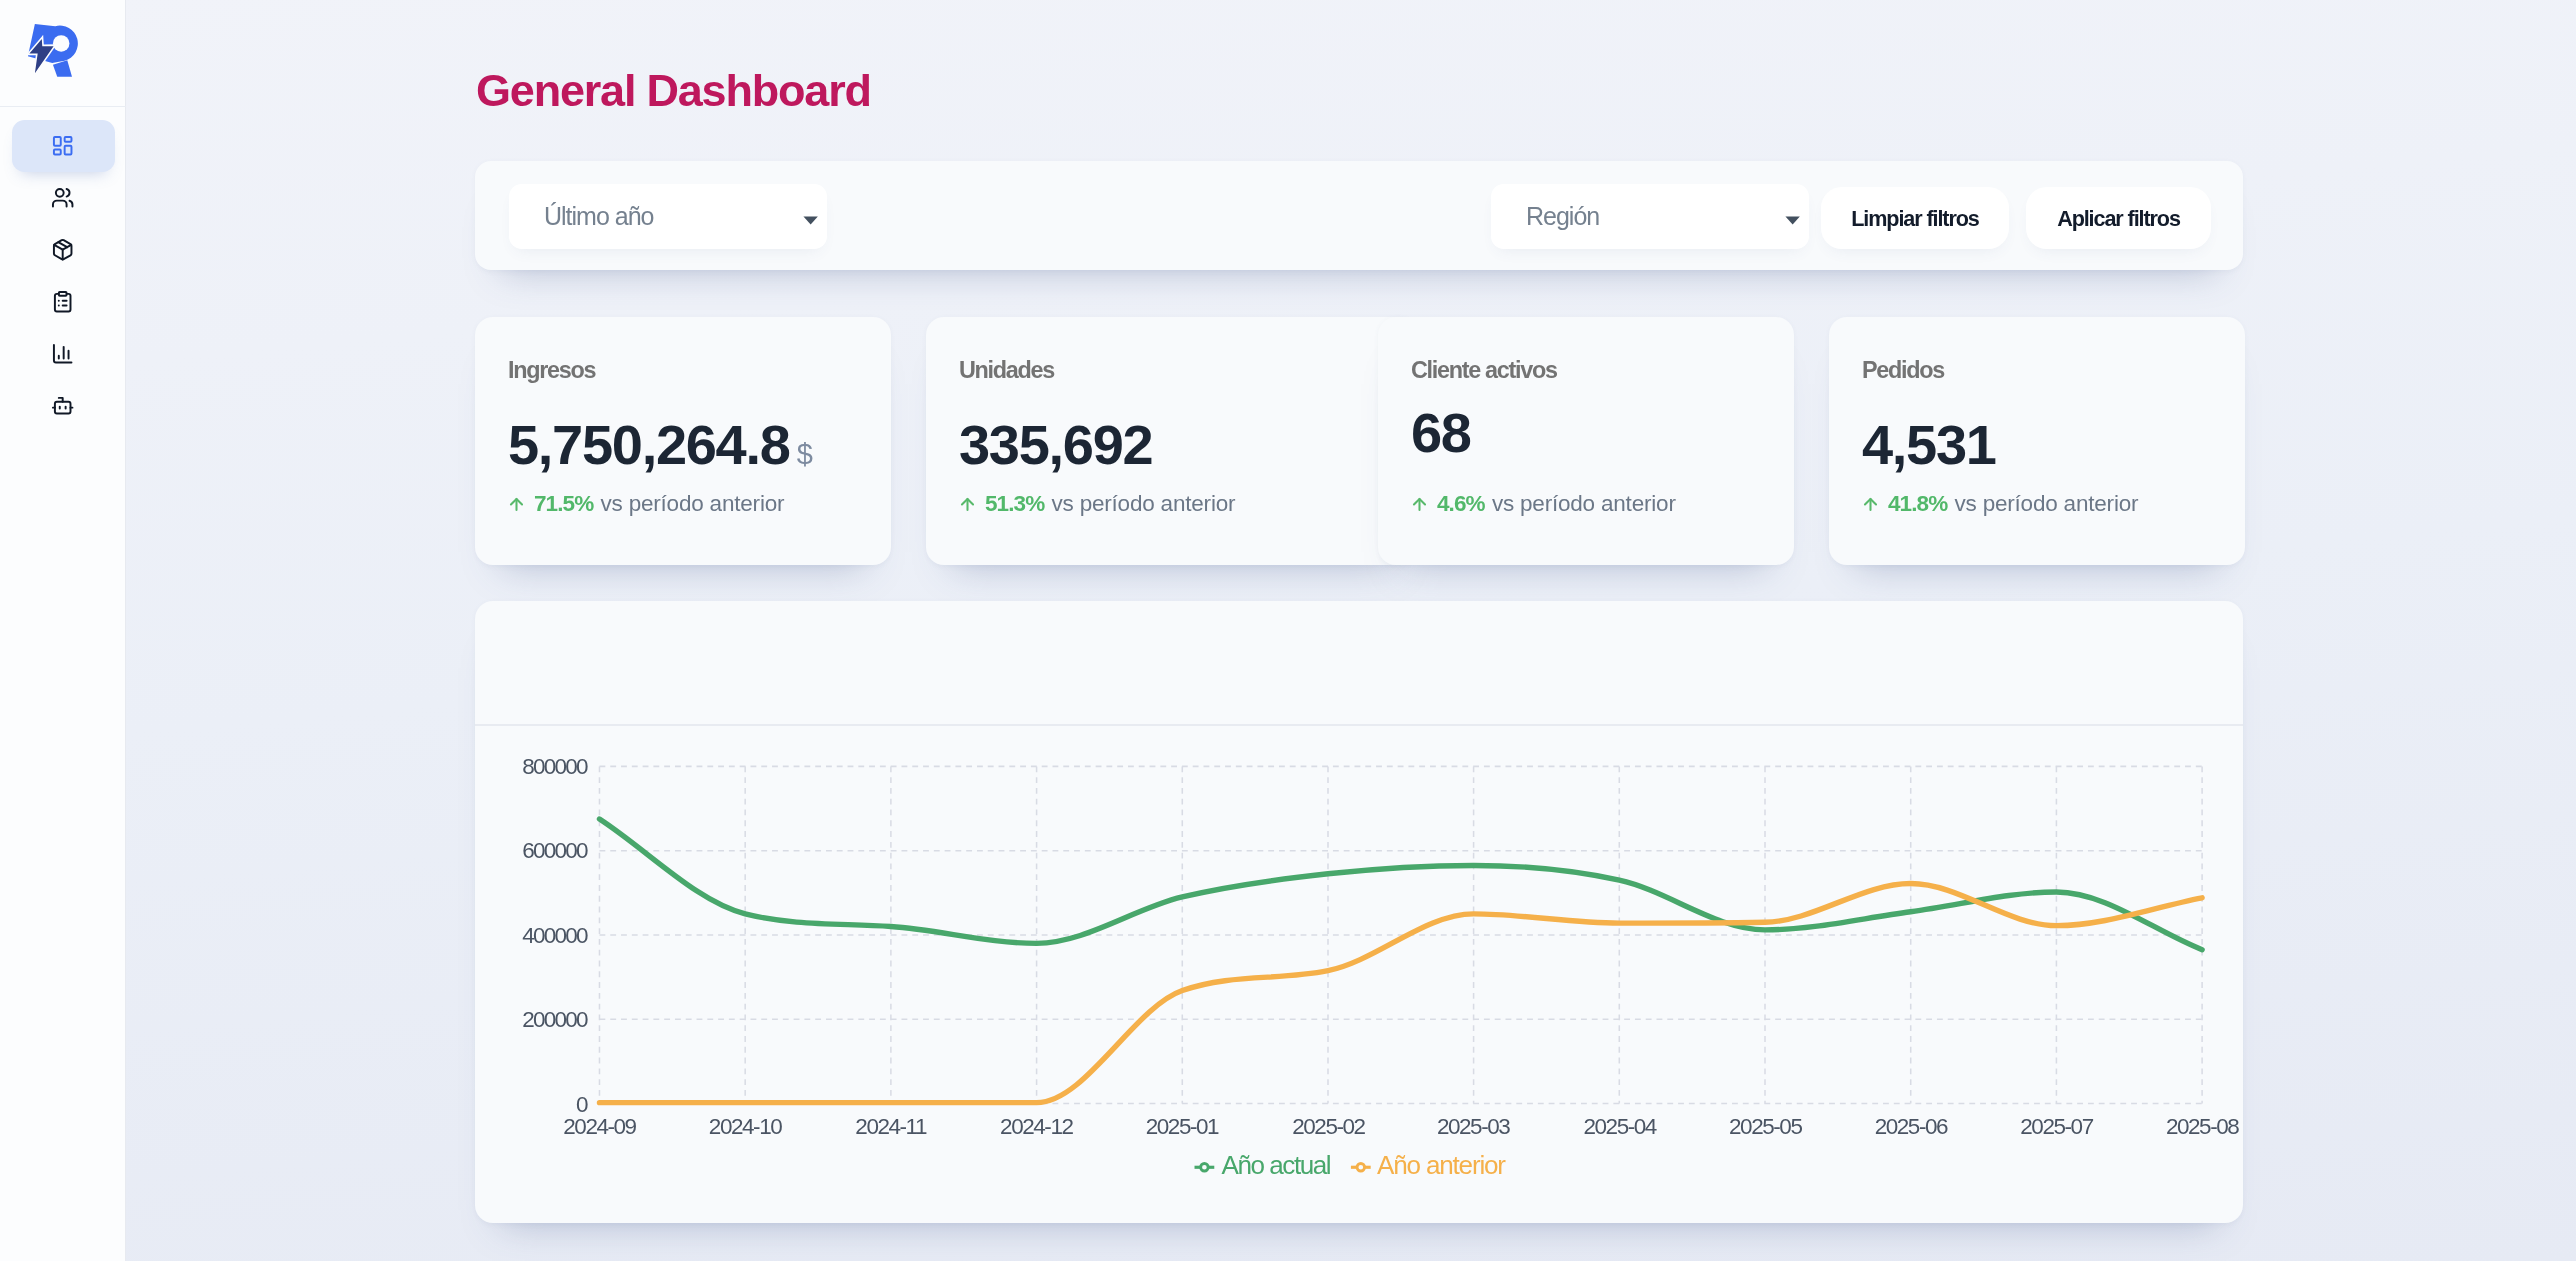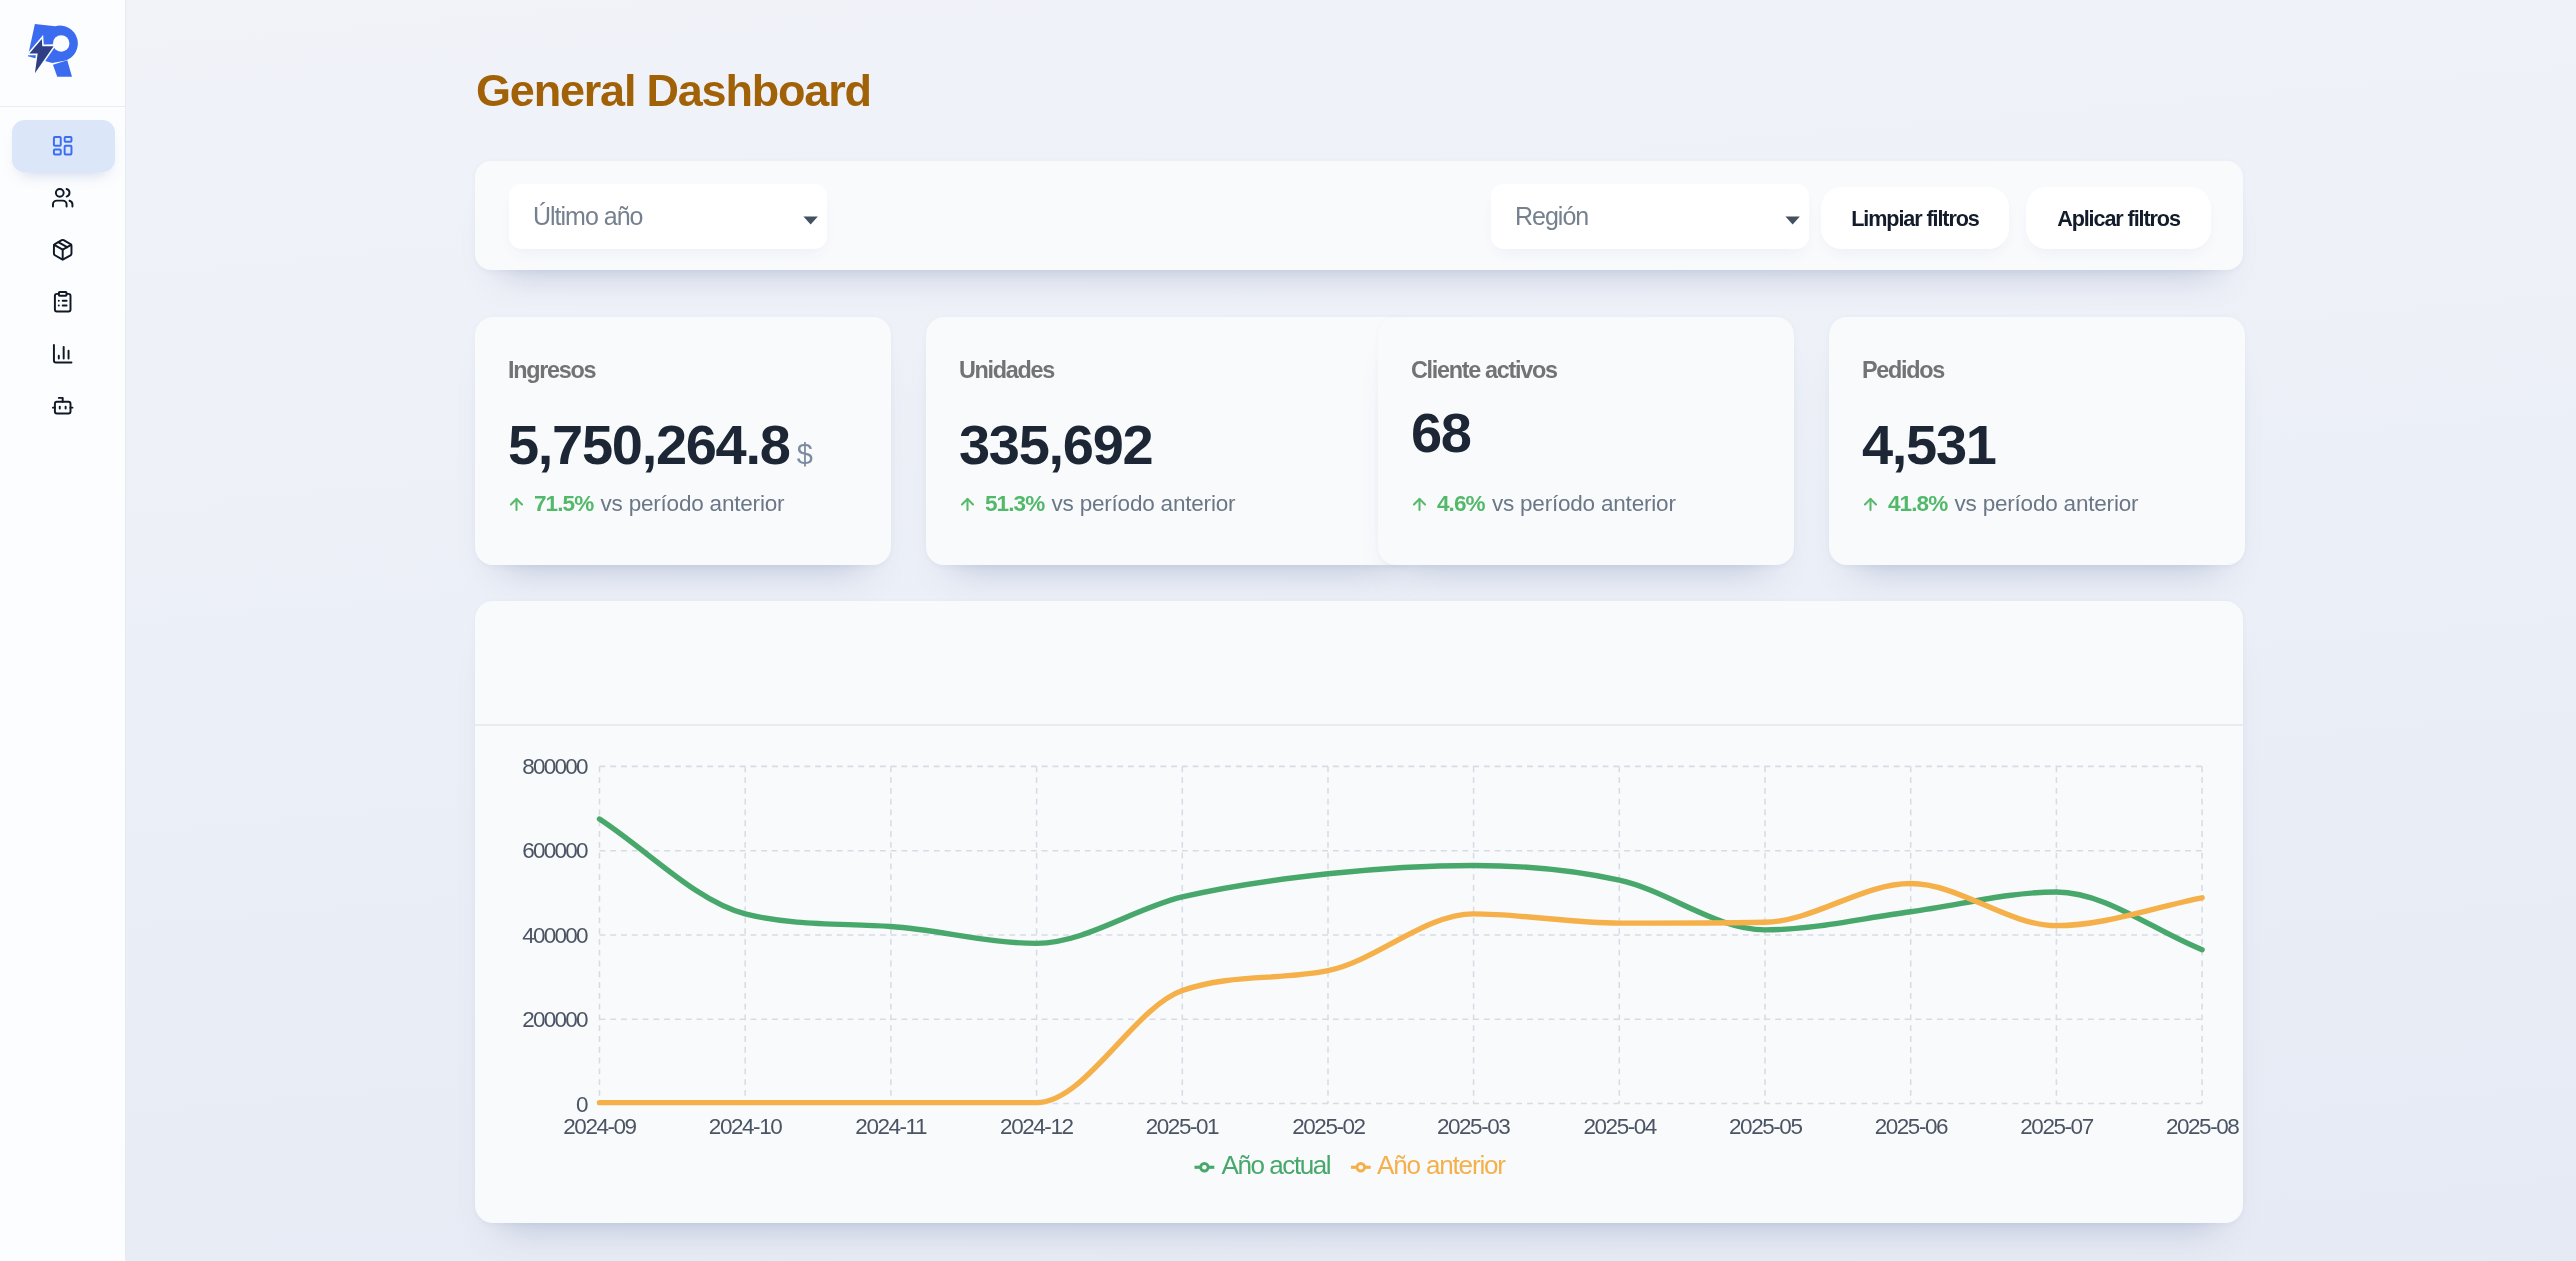--- a/index.html
+++ b/index.html
@@ -11,25 +11,25 @@
 .sidebar { position:absolute; left:0; top:0; width:126px; height:1261px;
   background:#fcfdfe; border-right:0.9px solid #e7eaf0; }
 .sb-div { position:absolute; left:0; top:106px; width:126px; height:0.9px; background:#e9edf3; }
 .nav-item { position:absolute; left:11.7px; width:103px; height:52px; border-radius:12.6px;
   display:flex; align-items:center; justify-content:center; }
 .nav-item.active { background:#dce6f9; box-shadow:0 9px 16px -9px rgba(80,110,180,.35); }
 
 .card { position:absolute; background:#f8fafc; border-radius:18px;
   box-shadow:0 27px 36px -27px rgba(70,90,140,.35), 0 1.8px 5.4px rgba(70,90,140,.05); }
 h1 { position:absolute; left:476px; top:65px; font-size:45px; font-weight:bold;
-  color:#a16207; letter-spacing:-1.2px; }
+  color:#be185d; letter-spacing:-1.2px; }
 
 .dd { position:absolute; top:23.4px; width:318px; height:65px; background:#fff; border-radius:12.6px;
   box-shadow:0 7.2px 16px -7.2px rgba(70,90,140,.10); display:flex; align-items:center; }
-.dd span { margin-left:24px; font-size:25px; color:#75818f; letter-spacing:-1px; }
+.dd span { margin-left:35px; font-size:25px; color:#75818f; letter-spacing:-1px; }
 .dd svg { position:absolute; right:9px; top:31.5px; }
 .fbtn { position:absolute; top:26px; height:62px; background:#fff; border-radius:20.7px;
   box-shadow:0 7.2px 16px -7.2px rgba(70,90,140,.10);
   display:flex; align-items:center; justify-content:center; padding-top:2.7px;
   font-size:21.6px; font-weight:bold; color:#131c2b; letter-spacing:-1.1px; }
 
 .kpi-title { position:absolute; left:33px; font-size:23.4px; font-weight:bold; color:#737373; letter-spacing:-1.3px; }
 .kpi-num { position:absolute; left:33px; font-size:56px; font-weight:bold;
   color:#1c2634; letter-spacing:-1.3px; }
 .kpi-num .cur { font-size:29px; font-weight:normal; color:#7d8ba0; letter-spacing:0;

